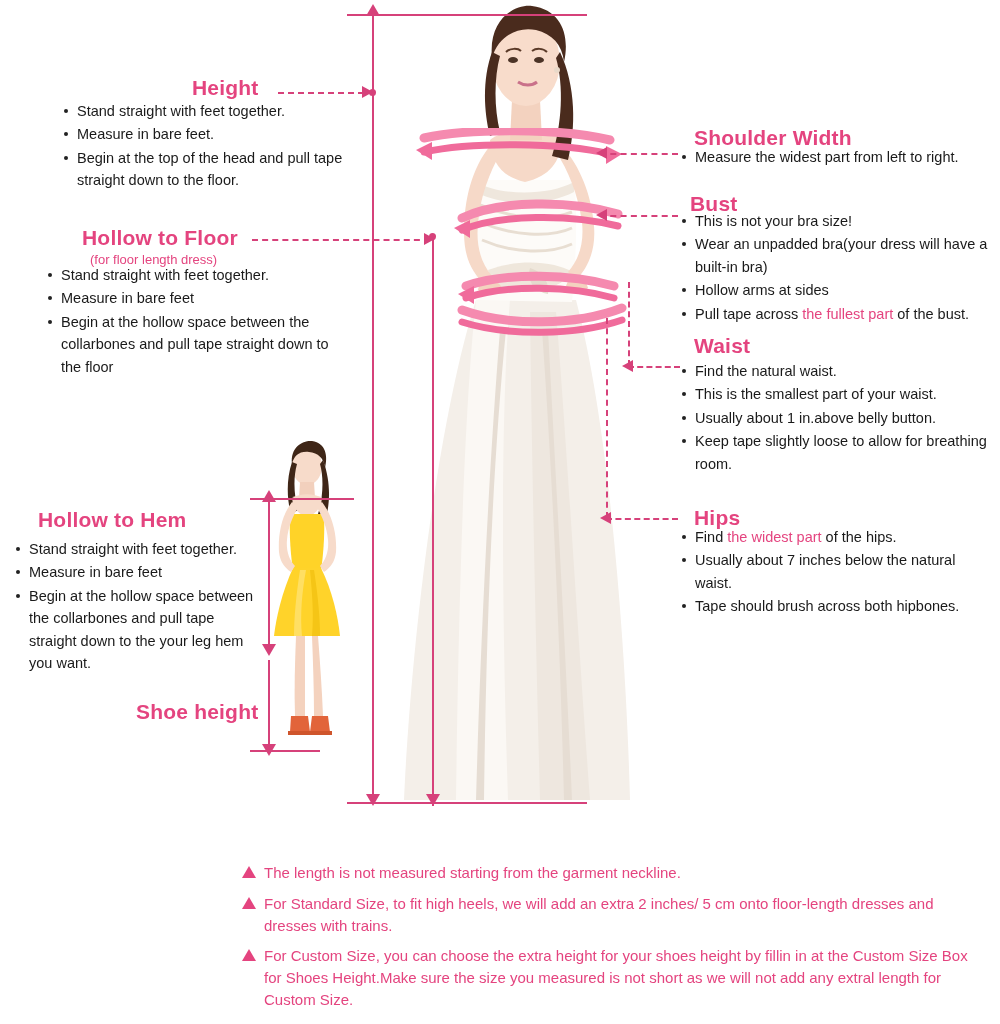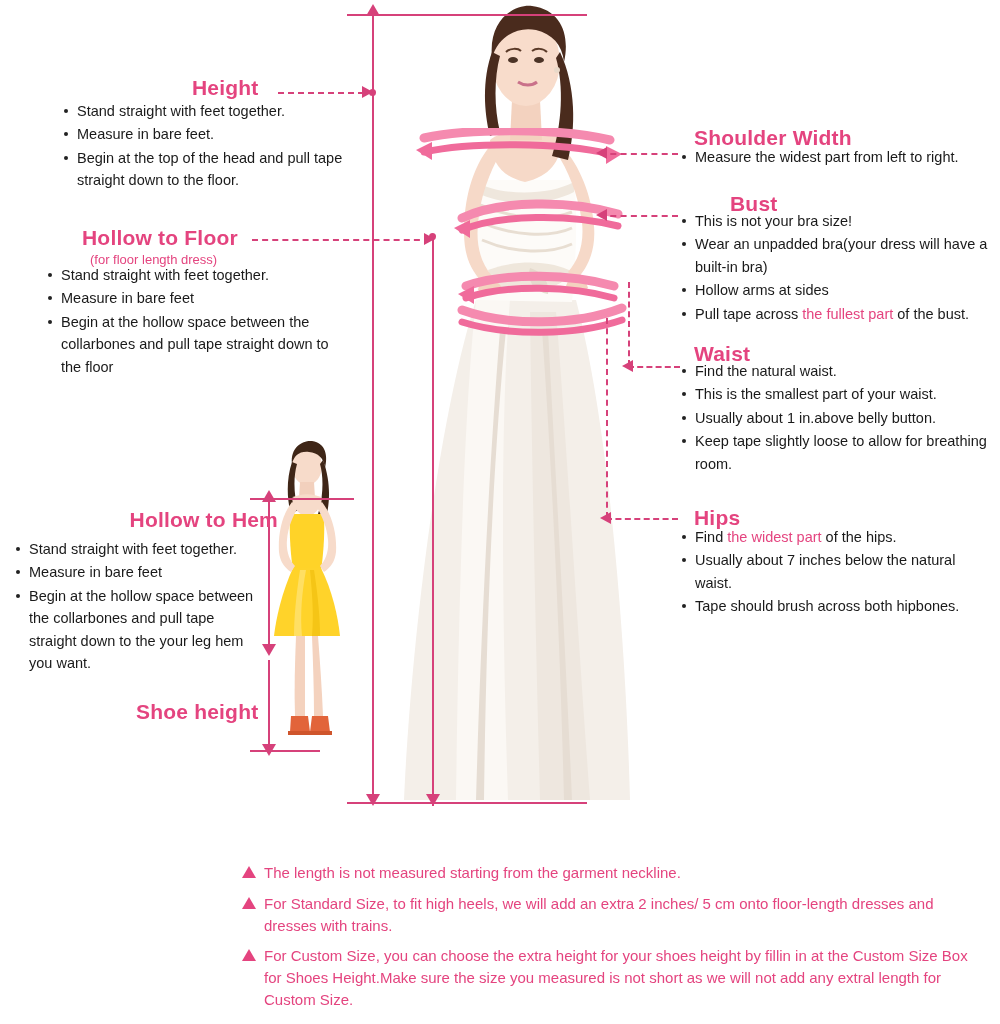--- a/index.html
+++ b/index.html
@@ -291,51 +291,51 @@
   <div class="abs" style="left:82px; top:226px; width:260px;">
     <div class="hdg">Hollow to Floor</div>
     <div class="hdg-sub" style="margin-top:2px; margin-left:8px;">(for floor length dress)</div>
   </div>
   <ul class="abs blist" style="left:46px; top:264px; width:300px;">
     <li>Stand straight with feet together.</li>
     <li>Measure in bare feet</li>
     <li>Begin at the hollow space between the collarbones and pull tape straight down to the floor</li>
   </ul>
 
-  <div class="abs" style="left:38px; top:508px; width:240px;text-align:right;">
+  <div class="abs" style="left:38px; top:508px; width:240px;">
     <div class="hdg">Hollow to Hem</div>
   </div>
   <ul class="abs blist" style="left:14px; top:538px; width:248px;">
     <li>Stand straight with feet together.</li>
     <li>Measure in bare feet</li>
     <li>Begin at the hollow space between the collarbones and pull tape straight down to the your leg hem  you want.</li>
   </ul>
 
   <div class="abs" style="left:136px; top:700px;">
     <div class="hdg">Shoe height</div>
   </div>
 
   <div class="abs" style="left:694px; top:126px;">
     <div class="hdg">Shoulder Width</div>
   </div>
   <ul class="abs blist" style="left:680px; top:146px; width:312px;">
     <li>Measure the widest part from left to right.</li>
   </ul>
 
-  <div class="abs" style="left:690px; top:192px;margin-left:40px;">
+  <div class="abs" style="left:690px; top:192px;">
     <div class="hdg">Bust</div>
   </div>
   <ul class="abs blist" style="left:680px; top:210px; width:316px;">
     <li>This is not your bra size!</li>
     <li>Wear an unpadded bra(your dress will have a built-in bra)</li>
     <li>Hollow arms at sides</li>
     <li>Pull tape across <span class="pinktext">the fullest part</span> of the bust.</li>
   </ul>
 
-  <div class="abs" style="left:694px; top:342px;">
+  <div class="abs" style="left:694px; top:334px;">
     <div class="hdg">Waist</div>
   </div>
   <ul class="abs blist" style="left:680px; top:360px; width:310px;">
     <li>Find the natural waist.</li>
     <li>This is the smallest part of your waist.</li>
     <li>Usually about 1 in.above belly button.</li>
     <li>Keep tape slightly loose to allow for breathing room.</li>
   </ul>
 
   <div class="abs" style="left:694px; top:506px;">

